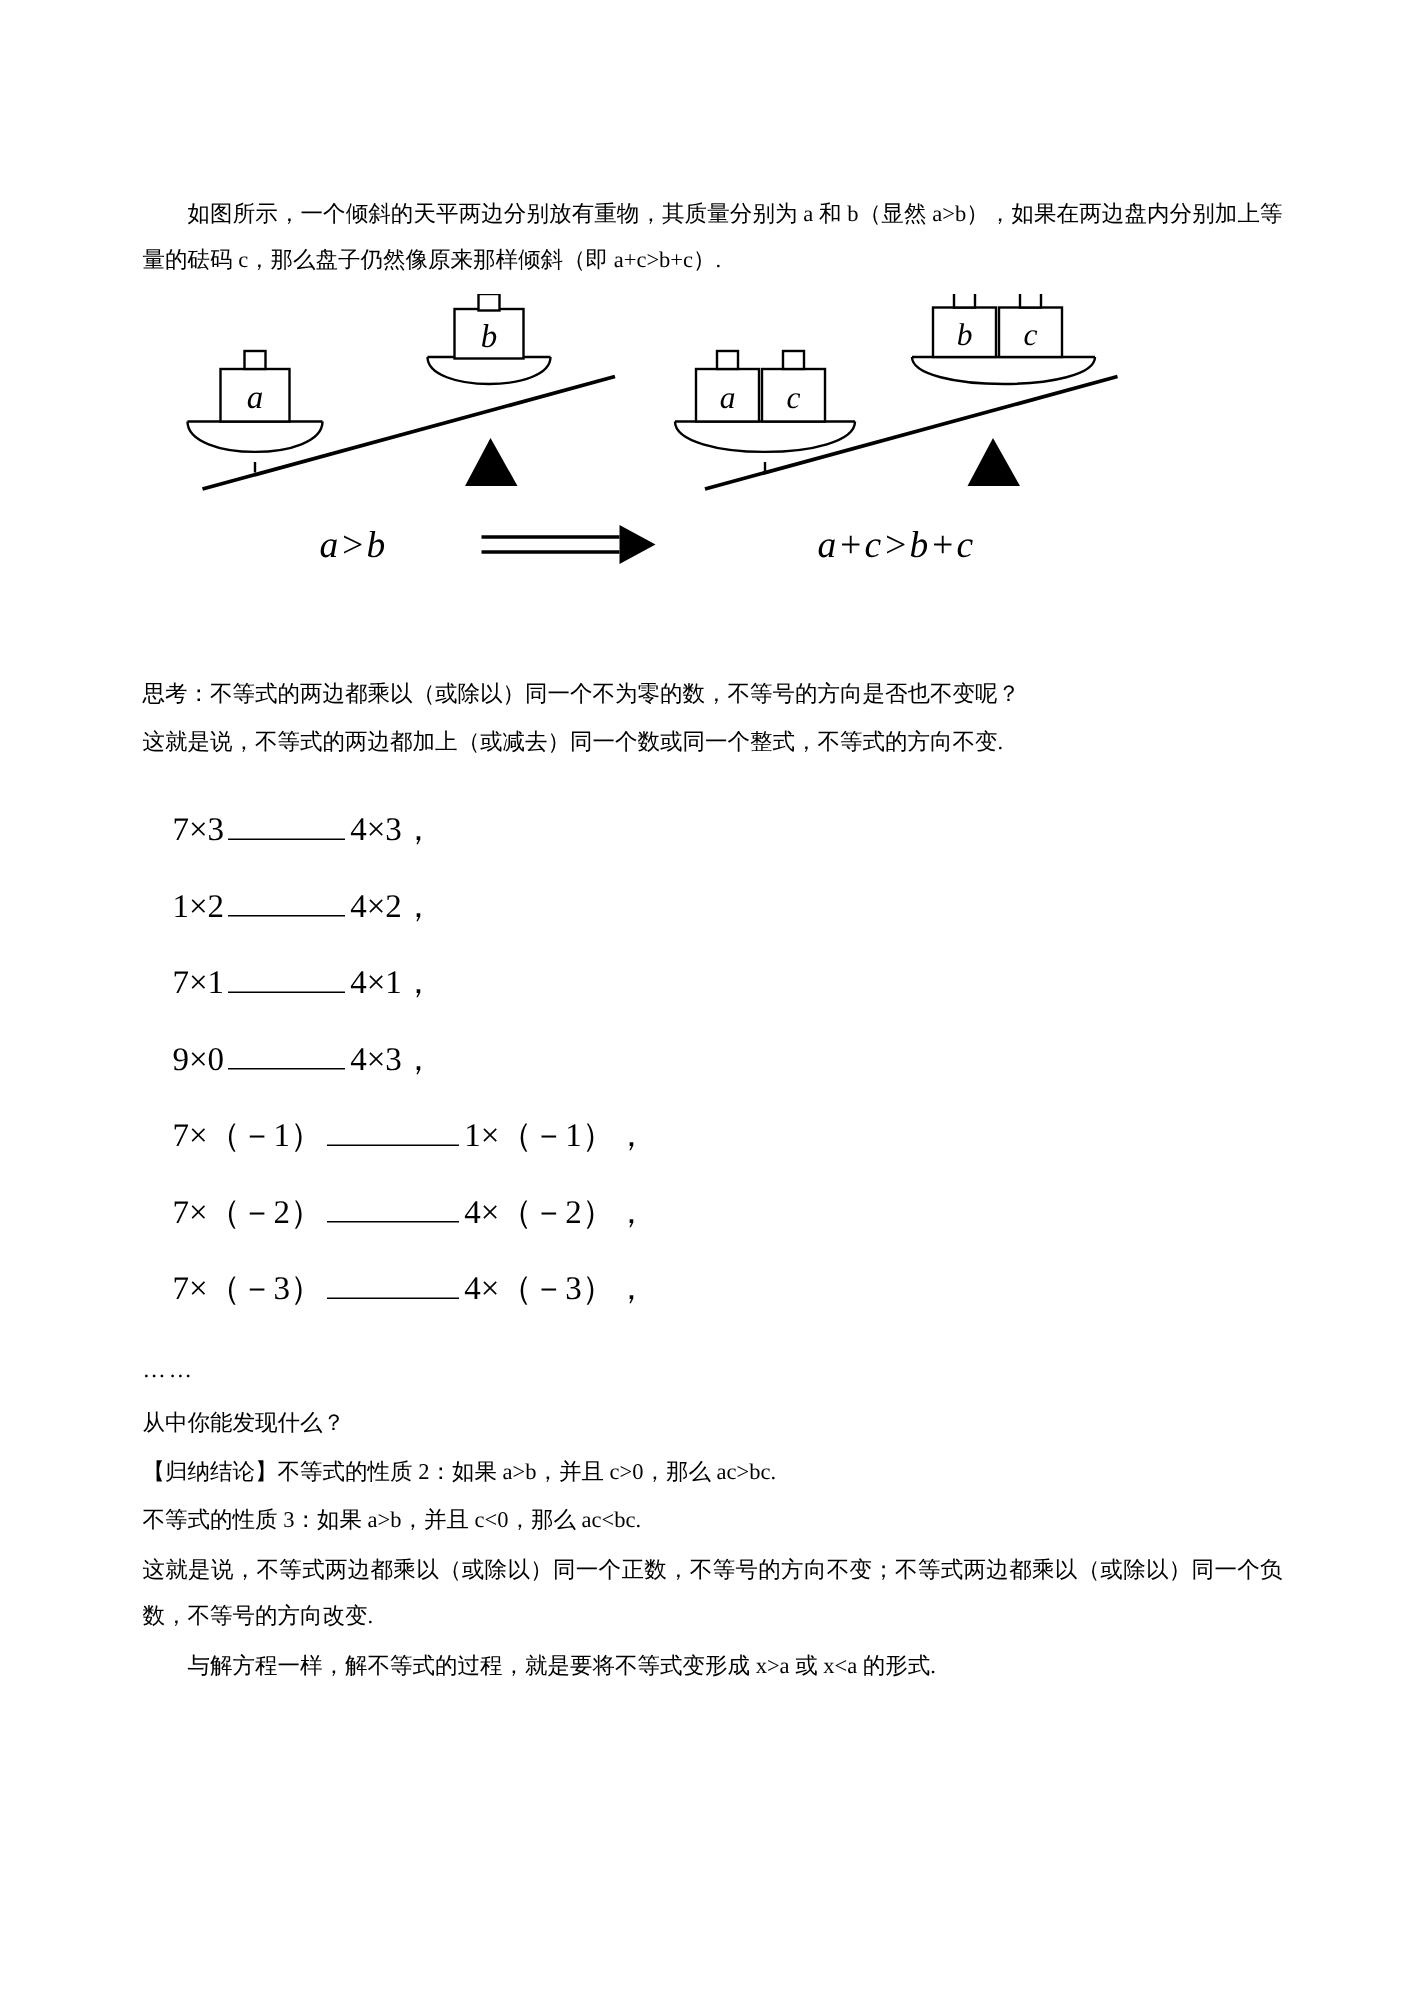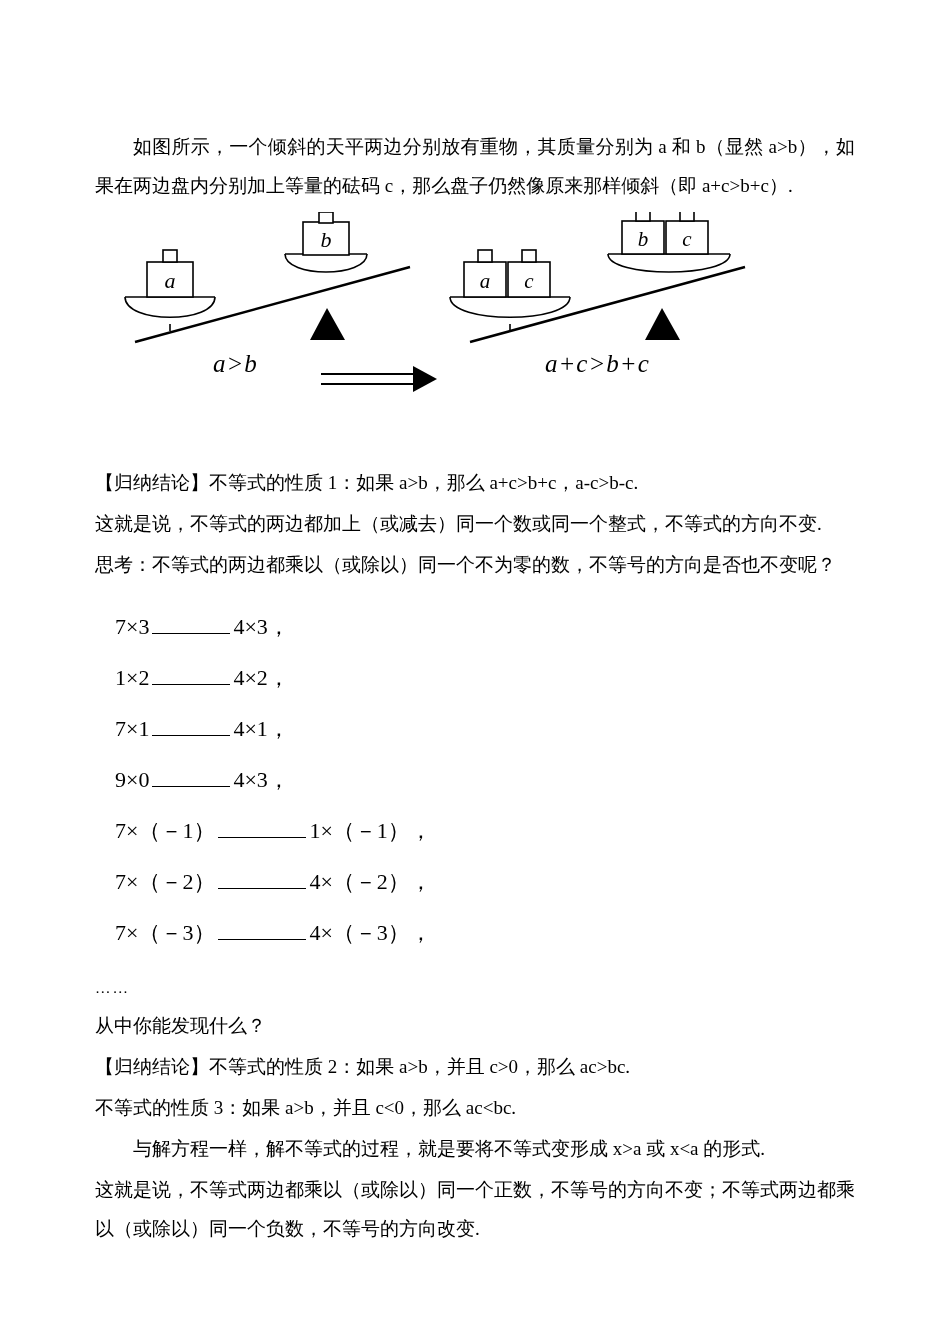--- a/index.html
+++ b/index.html
@@ -16,21 +16,21 @@
     overflow: hidden;
   }
   .page {
     position: relative;
     width: 950px;
     height: 1344px;
     box-sizing: border-box;
     padding: 0 95px;
   }
   .para {
-    font-size: 19px;
+    font-size: 15px;
     line-height: 2.05;
     text-align: justify;
     margin: 0;
   }
   .intro {
     margin-top: 128px;
     text-indent: 2em;
   }
   .small-gap { margin-top: 2px; }
 
@@ -55,20 +55,21 @@
     top: 148px;
     width: 130px;
     text-align: center;
   }
   .caption {
     position: absolute;
     font-family: "Liberation Serif", serif;
     font-size: 25px;
     font-style: italic;
     letter-spacing: 1px;
+    margin-top: 16px;
   }
   .caption.left  { left: 118px; top: 138px; }
   .caption.right { left: 450px; top: 138px; }
 
   
   .mlist {
     margin: 16px 0 0 0;
     padding: 0;
     list-style: none;
   }
@@ -160,23 +161,22 @@
     <svg class="arrow-wrap" width="130" height="40" viewBox="0 0 130 40">
       <line x1="8" y1="14" x2="100" y2="14" stroke="#000" stroke-width="2.2"></line>
       <line x1="8" y1="24" x2="100" y2="24" stroke="#000" stroke-width="2.2"></line>
       <polygon points="100,6 124,19 100,32" fill="#000"></polygon>
     </svg>
 
     <div class="caption left">a&gt;b</div>
     <div class="caption right">a+c&gt;b+c</div>
   </div>
 
-  <p class="para small-gap">【归纳结论】不等式的性质 1：如果 a&gt;b，那么 a+c&gt;b+c，a-c&gt;b-c.</p>
+  <p class="para small-gap">思考：不等式的两边都乘以（或除以）同一个不为零的数，不等号的方向是否也不变呢？</p>
   <p class="para small-gap">这就是说，不等式的两边都加上（或减去）同一个数或同一个整式，不等式的方向不变.</p>
-  <p class="para small-gap">思考：不等式的两边都乘以（或除以）同一个不为零的数，不等号的方向是否也不变呢？</p>
 
   <ul class="mlist">
     <li class="mrow">
       <span>7×3</span><span class="blank w-short"></span><span>4×3，</span>
     </li>
     <li class="mrow">
       <span>1×2</span><span class="blank w-short"></span><span>4×2，</span>
     </li>
     <li class="mrow">
       <span>7×1</span><span class="blank w-short"></span><span>4×1，</span>
@@ -192,16 +192,16 @@
     </li>
     <li class="mrow">
       <span>7×（－3）</span><span class="blank w-long"></span><span>4×（－3），</span>
     </li>
   </ul>
 
   <p class="para dots">……</p>
   <p class="para tail-para">从中你能发现什么？</p>
   <p class="para small-gap">【归纳结论】不等式的性质 2：如果 a&gt;b，并且 c&gt;0，那么 ac&gt;bc.</p>
   <p class="para small-gap">不等式的性质 3：如果 a&gt;b，并且 c&lt;0，那么 ac&lt;bc.</p>
+  <p class="para small-gap">这就是说，不等式两边都乘以（或除以）同一个正数，不等号的方向不变；不等式两边都乘以（或除以）同一个负数，不等号的方向改变.</p>
   <p class="para small-gap" style="text-indent:2em;">与解方程一样，解不等式的过程，就是要将不等式变形成 x&gt;a 或 x&lt;a 的形式.</p>
-  <p class="para small-gap">这就是说，不等式两边都乘以（或除以）同一个正数，不等号的方向不变；不等式两边都乘以（或除以）同一个负数，不等号的方向改变.</p>
 
 </div>
 
 </body></html>

